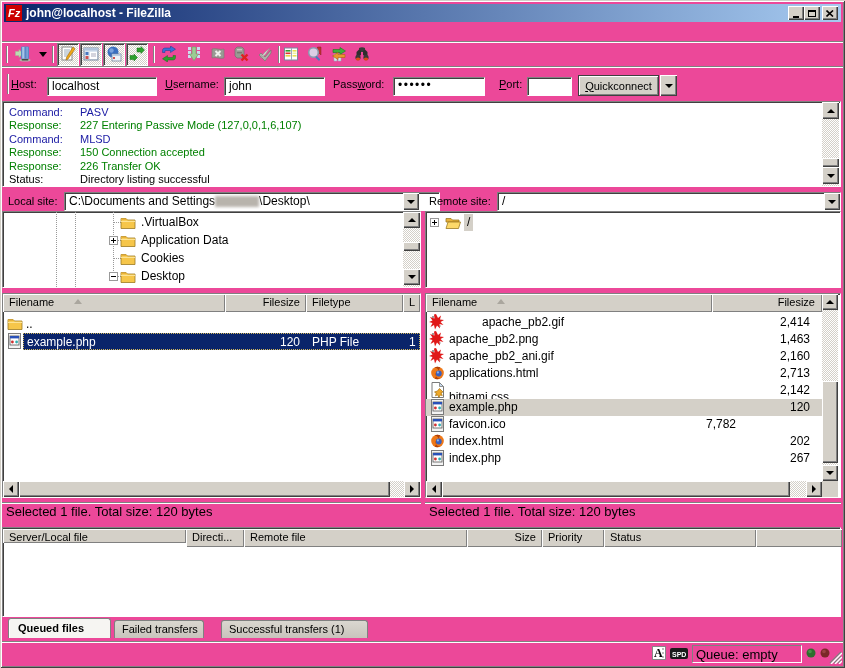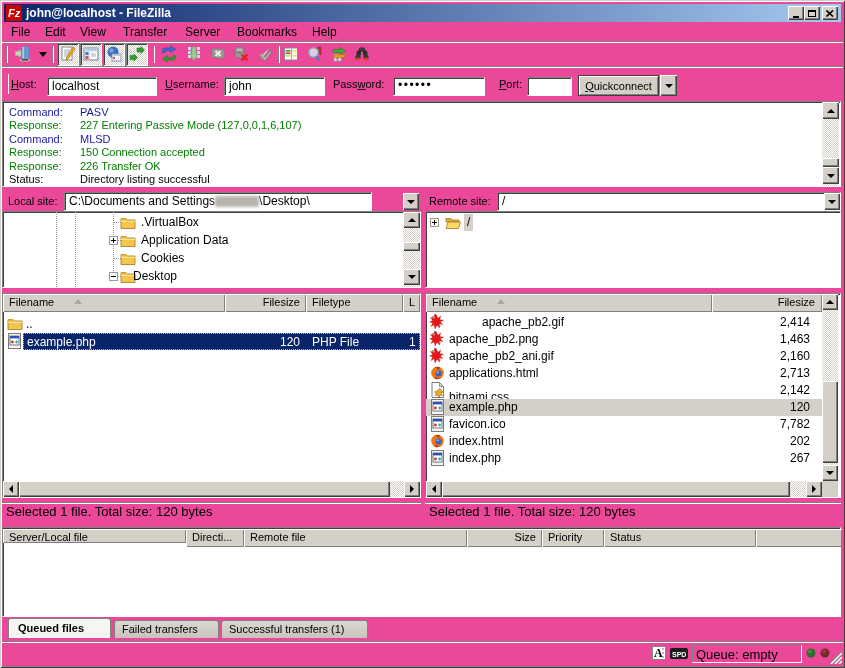--- a/index.html
+++ b/index.html
@@ -59,29 +59,20 @@
     <div class="abs rbtn ctr" style="left:800px;top:2px;width:16px;height:14px;">
         <div style="width:8px;height:7px;border:1px solid #000;border-top:2px solid #000;"></div>
       </div>
     <div class="abs rbtn ctr" style="left:818px;top:2px;width:16px;height:14px;">
         <svg width="8" height="7" viewBox="0 0 8 7">
           <path d="M0.5 0.5 L7 6.5 M7 0.5 L0.5 6.5" stroke="#000" stroke-width="1.6"></path>
         </svg>
       </div>
   </div>
 
-  <div class="abs" style="left:4px;top:23px;width:837px;height:18px;font-size:12px;line-height:18px;">
-    <span class="abs" style="left:7px;">File</span>
-    <span class="abs" style="left:41px;">Edit</span>
-    <span class="abs" style="left:76px;">View</span>
-    <span class="abs" style="left:119px;">Transfer</span>
-    <span class="abs" style="left:181px;">Server</span>
-    <span class="abs" style="left:233px;">Bookmarks</span>
-    <span class="abs" style="left:308px;">Help</span>
-  </div>
   <div class="abs etch-h" style="left:2px;top:41px;width:841px;"></div>
 
   <div class="abs" style="left:2px;top:43px;width:841px;height:23px;" id="toolbar">
     <div class="abs" style="left:4px;top:3px;width:2px;height:17px;border-left:1px solid #808080;border-right:1px solid #fff;"></div>
 
     <svg class="icon16" style="left:13px;top:3px;" viewBox="0 0 16 16">
       <path d="M0.5 5.5 L4 5.5 L4 3.5 L8 7.5 L4 11.5 L4 9.5 L0.5 9.5 Z" fill="#b9dcb2" stroke="#9cc394" stroke-width="0.5"></path>
       <rect x="6" y="0.5" width="8" height="12.5" rx="1" fill="#5b87c5"></rect>
       <rect x="7.2" y="1" width="2.2" height="11.5" fill="#a8c6e8"></rect>
       <rect x="11.5" y="1" width="1.2" height="11.5" fill="#89aedd"></rect>
@@ -244,21 +235,21 @@
           <div class="t-up"></div>
         </div>
       <div class="abs rbtn" style="left:0;top:56px;width:17px;height:9px;"></div>
       <div class="abs rbtn ctr" style="left:0;top:65px;width:17px;height:17px;">
           <div class="t-dn"></div>
         </div>
     </div>
   </div>
 
   <div class="abs" style="left:8px;top:195px;">Local site:</div>
-  <div class="abs tin" style="left:64px;top:192px;width:308px;height:19px;padding-right:25px;overflow:hidden;">C:\Documents and Settings<span style="display:inline-block;width:44px;height:11px;background:#b8b4ac;filter:blur(1.5px);vertical-align:middle;"></span>\Desktop\</div>
+  <div class="abs tin" style="left:64px;top:192px;width:376px;height:19px;padding-right:25px;overflow:hidden;">C:\Documents and Settings<span style="display:inline-block;width:44px;height:11px;background:#b8b4ac;filter:blur(1.5px);vertical-align:middle;"></span>\Desktop\</div>
   <div class="abs rbtn ctr" style="left:403px;top:193px;width:16px;height:17px;">
       <div class="t-dn"></div>
     </div>
 
   <div class="abs" style="left:429px;top:195px;">Remote site:</div>
   <div class="abs tin" style="left:497px;top:192px;width:344px;height:19px;">/</div>
   <div class="abs rbtn ctr" style="left:824px;top:193px;width:16px;height:17px;">
       <div class="t-dn"></div>
     </div>
 
@@ -293,21 +284,21 @@
       <span style="position:absolute;left:138px;">Cookies</span>
     </div>
     <div class="row" style="top:56px;">
       <div class="abs" style="left:111px;top:8px;width:7px;height:1px;background-image:linear-gradient(to right,#999 1px,transparent 1px);background-size:2px 1px;"></div>
       <div class="abs ctr" style="left:106px;top:4px;width:9px;height:9px;background:#fff;border:1px solid #999;">
           <div style="width:5px;height:1px;background:#000;"></div>
         </div>
       <svg class="icon16" style="left:117px;top:1px;" viewBox="0 0 16 16">
           <use href="#folder"></use>
         </svg>
-      <span style="position:absolute;left:130px;">Desktop</span>
+      <span style="position:absolute;left:138px;">Desktop</span>
     </div>
 
     <div class="abs chk" style="right:0px;top:0px;width:17px;height:75px;">
       <div class="abs rbtn ctr" style="left:0;top:0;width:17px;height:16px;">
           <div class="t-up"></div>
         </div>
       <div class="abs rbtn" style="left:0;top:30px;width:17px;height:9px;"></div>
       <div class="abs rbtn ctr" style="left:0;top:57px;width:17px;height:16px;">
           <div class="t-dn"></div>
         </div>
@@ -445,21 +436,21 @@
           <use href="#pgico"></use>
         </svg>
         <span style="position:absolute;left:23px;">example.php</span>
         <span class="fs" style="position:absolute;left:280px;width:104px;text-align:right;">120</span>
       </div>
     <div class="row" style="top:122px;">
         <svg class="icon16" style="left:4px;top:0;" viewBox="0 0 16 16">
           <use href="#pgico"></use>
         </svg>
         <span style="position:absolute;left:23px;">favicon.ico</span>
-        <span class="fs" style="position:absolute;left:280px;width:104px;text-align:right;">7,782</span>
+        <span class="fs" style="position:absolute;left:280px;width:104px;">7,782</span>
       </div>
     <div class="row" style="top:139px;">
         <svg class="icon16" style="left:4px;top:0;" viewBox="0 0 16 16">
           <use href="#ffico"></use>
         </svg>
         <span style="position:absolute;left:23px;">index.html</span>
         <span class="fs" style="position:absolute;left:280px;width:104px;text-align:right;">202</span>
       </div>
     <div class="row" style="top:156px;">
         <svg class="icon16" style="left:4px;top:0;" viewBox="0 0 16 16">
@@ -505,21 +496,21 @@
       <div class="hcell" style="left:241px;width:223px;height:18px;">Remote file</div>
       <div class="hcell" style="left:464px;width:75px;height:18px;text-align:right;padding:0 6px 0 0;">Size</div>
       <div class="hcell" style="left:539px;width:62px;height:18px;">Priority</div>
       <div class="hcell" style="left:601px;width:152px;height:18px;">Status</div>
       <div class="hcell" style="left:753px;width:86px;height:18px;"></div>
     </div>
   </div>
 
   <div class="abs" style="left:2px;top:617px;width:841px;height:21px;" id="tabs">
     <div class="abs" style="left:6px;top:1px;width:103px;height:20px;background:#F6F5F2;border:1px solid #808080;border-bottom:none;border-radius:3px 3px 0 0;box-shadow:inset 1px 0 0 #fff;font-weight:bold;font-size:11px;padding-left:9px;line-height:19px;">Queued files</div>
-    <div class="abs" style="left:112px;top:3px;width:105px;height:18px;background:linear-gradient(#DAD7D0,#C8C4BC);border:1px solid #808080;border-bottom:none;border-radius:3px 3px 0 0;font-size:11px;padding-left:7px;line-height:17px;">Failed transfers</div>
+    <div class="abs" style="left:112px;top:3px;width:90px;height:18px;background:linear-gradient(#DAD7D0,#C8C4BC);border:1px solid #808080;border-bottom:none;border-radius:3px 3px 0 0;font-size:11px;padding-left:7px;line-height:17px;">Failed transfers</div>
     <div class="abs" style="left:219px;top:3px;width:147px;height:18px;background:linear-gradient(#DAD7D0,#C8C4BC);border:1px solid #808080;border-bottom:none;border-radius:3px 3px 0 0;font-size:11px;padding-left:7px;line-height:17px;">Successful transfers (1)</div>
   </div>
 
   <div class="abs" style="left:2px;top:641px;width:841px;height:24px;border-top:1px solid #808080;box-shadow:inset 0 1px 0 #fff;" id="sbar">
 
     <svg class="abs" style="left:650px;top:4px;" width="14" height="14" viewBox="0 0 14 14">
       <rect x="0.5" y="0.5" width="13" height="13" fill="#fff" stroke="#888"></rect>
       <text x="2" y="11" font-family="Liberation Serif" font-size="12" font-weight="bold" fill="#000">A</text>
       <circle cx="11" cy="3" r="0.8" fill="#666"></circle>
         <circle cx="11" cy="7" r="0.8" fill="#666"></circle>

